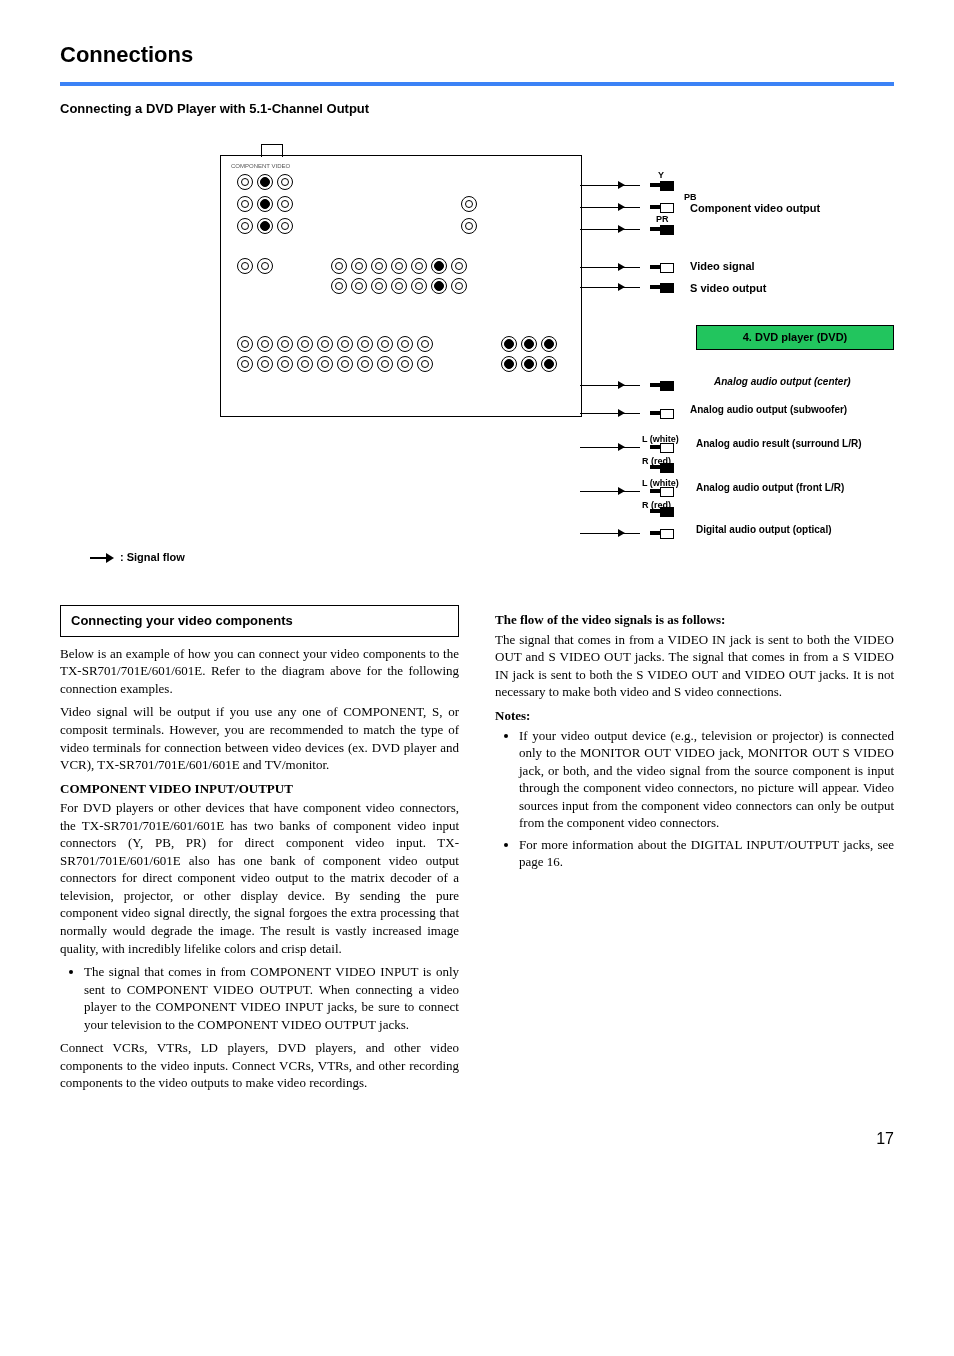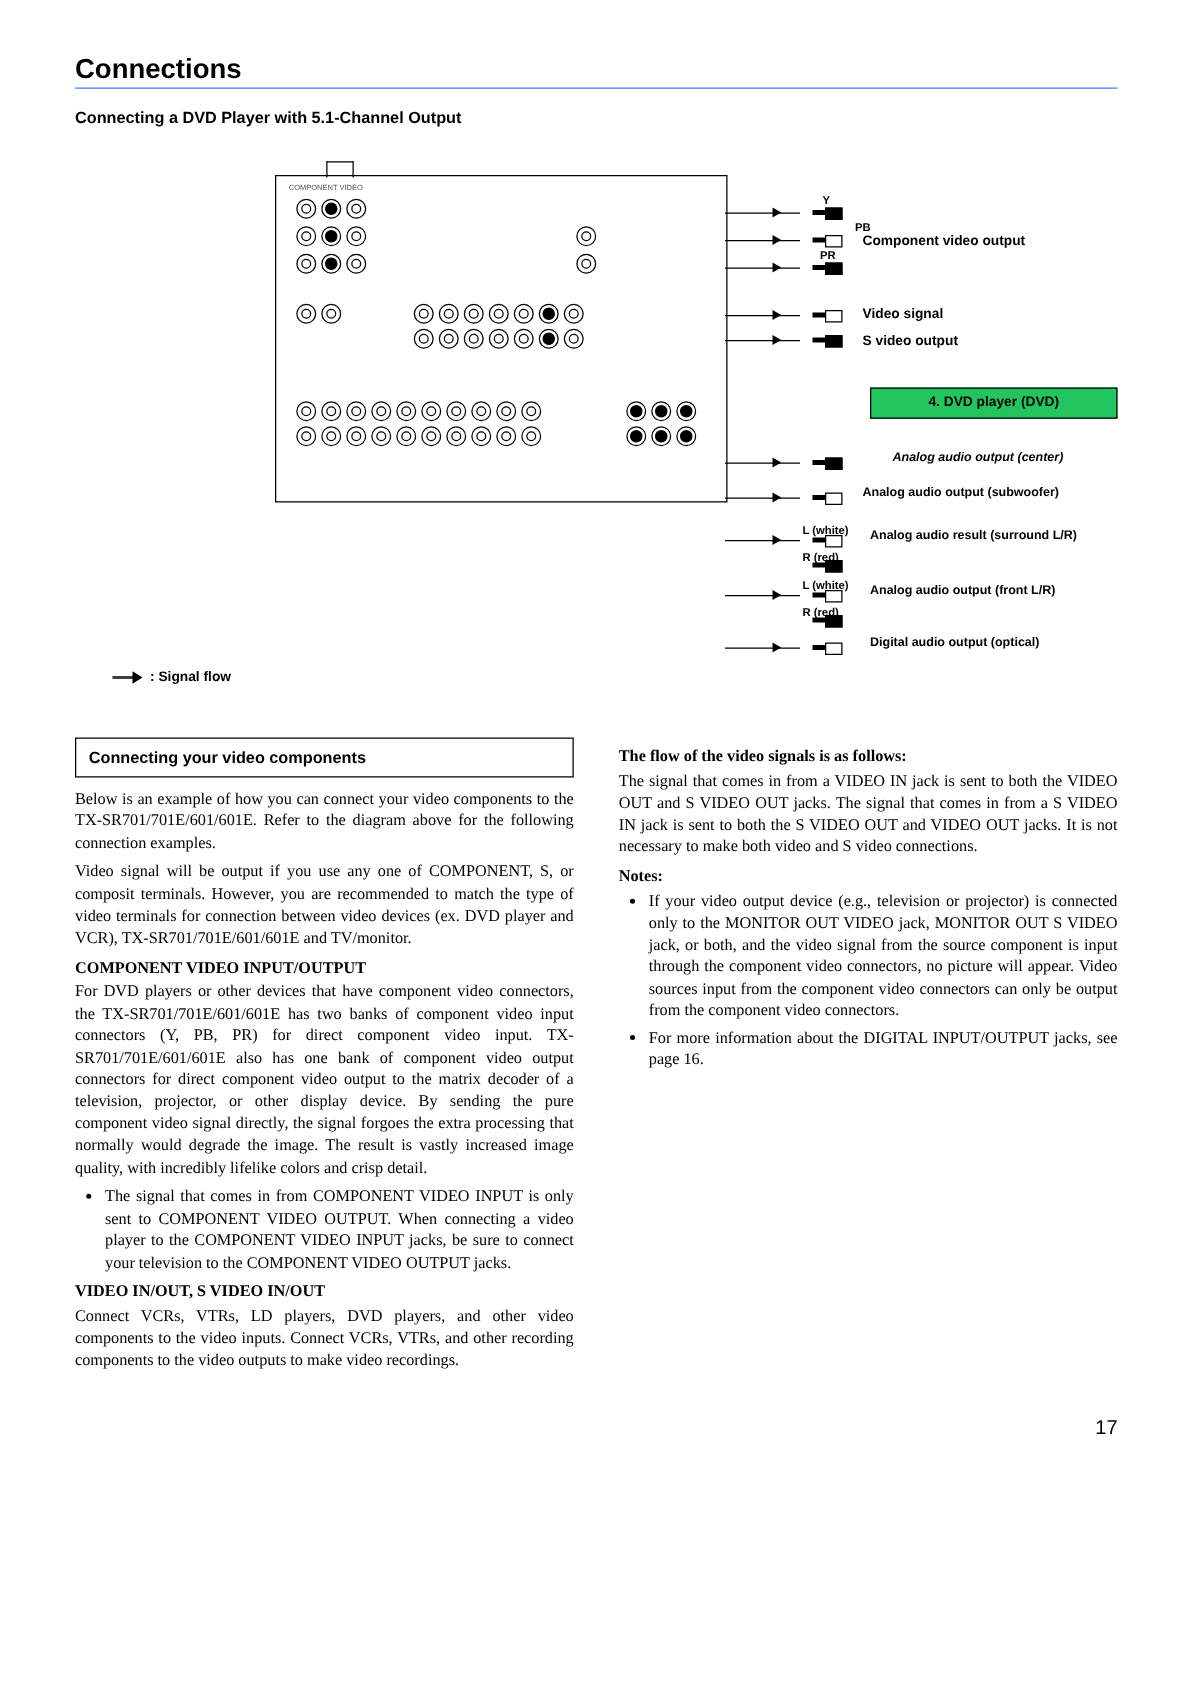--- a/index.html
+++ b/index.html
@@ -9,22 +9,22 @@
     margin: 0;
     padding: 40px 60px;
     width: 834px;
     font-size: 13px;
     line-height: 1.35;
   }
   .page-title {
     font-family: Arial, Helvetica, sans-serif;
     font-weight: bold;
     font-size: 22px;
-    border-bottom: 1px solid #3b82f6;
-    padding-bottom: 0;
+    border-bottom: 4px solid #3b82f6;
+    padding-bottom: 12px;
     margin-bottom: 14px;
   }
   .section-title {
     font-family: Arial, Helvetica, sans-serif;
     font-weight: bold;
     font-size: 13px;
     margin-bottom: 18px;
   }
   .diagram-area {
     position: relative;
@@ -360,21 +360,20 @@
 <div class="columns">
   <div class="col">
     <div class="box-heading">Connecting your video components</div>
     <p class="para">Below is an example of how you can connect your video components to the TX-SR701/701E/601/601E. Refer to the diagram above for the following connection examples.</p>
     <p class="para">Video signal will be output if you use any one of COMPONENT, S, or composit terminals. However, you are recommended to match the type of video terminals for connection between video devices (ex. DVD player and VCR), TX-SR701/701E/601/601E and TV/monitor.</p>
     <p class="sub-head">COMPONENT VIDEO INPUT/OUTPUT</p>
     <p class="para">For DVD players or other devices that have component video connectors, the TX-SR701/701E/601/601E has two banks of component video input connectors (Y, PB, PR) for direct component video input. TX-SR701/701E/601/601E also has one bank of component video output connectors for direct component video output to the matrix decoder of a television, projector, or other display device. By sending the pure component video signal directly, the signal forgoes the extra processing that normally would degrade the image. The result is vastly increased image quality, with incredibly lifelike colors and crisp detail.</p>
     <ul class="bullets">
       <li>The signal that comes in from COMPONENT VIDEO INPUT is only sent to COMPONENT VIDEO OUTPUT. When connecting a video player to the COMPONENT VIDEO INPUT jacks, be sure to connect your television to the COMPONENT VIDEO OUTPUT jacks.</li>
     </ul>
-    <p class="sub-head">VIDEO IN/OUT, S VIDEO IN/OUT</p>
     <p class="para">Connect VCRs, VTRs, LD players, DVD players, and other video components to the video inputs. Connect VCRs, VTRs, and other recording components to the video outputs to make video recordings.</p>
   </div>
   <div class="col">
     <p class="sub-head">The flow of the video signals is as follows:</p>
     <p class="para">The signal that comes in from a VIDEO IN jack is sent to both the VIDEO OUT and S VIDEO OUT jacks. The signal that comes in from a S VIDEO IN jack is sent to both the S VIDEO OUT and VIDEO OUT jacks. It is not necessary to make both video and S video connections.</p>
     <p class="sub-head">Notes:</p>
     <ul class="bullets">
       <li>If your video output device (e.g., television or projector) is connected only to the MONITOR OUT VIDEO jack, MONITOR OUT S VIDEO jack, or both, and the video signal from the source component is input through the component video connectors, no picture will appear. Video sources input from the component video connectors can only be output from the component video connectors.</li>
       <li>For more information about the DIGITAL INPUT/OUTPUT jacks, see page 16.</li>
     </ul>

